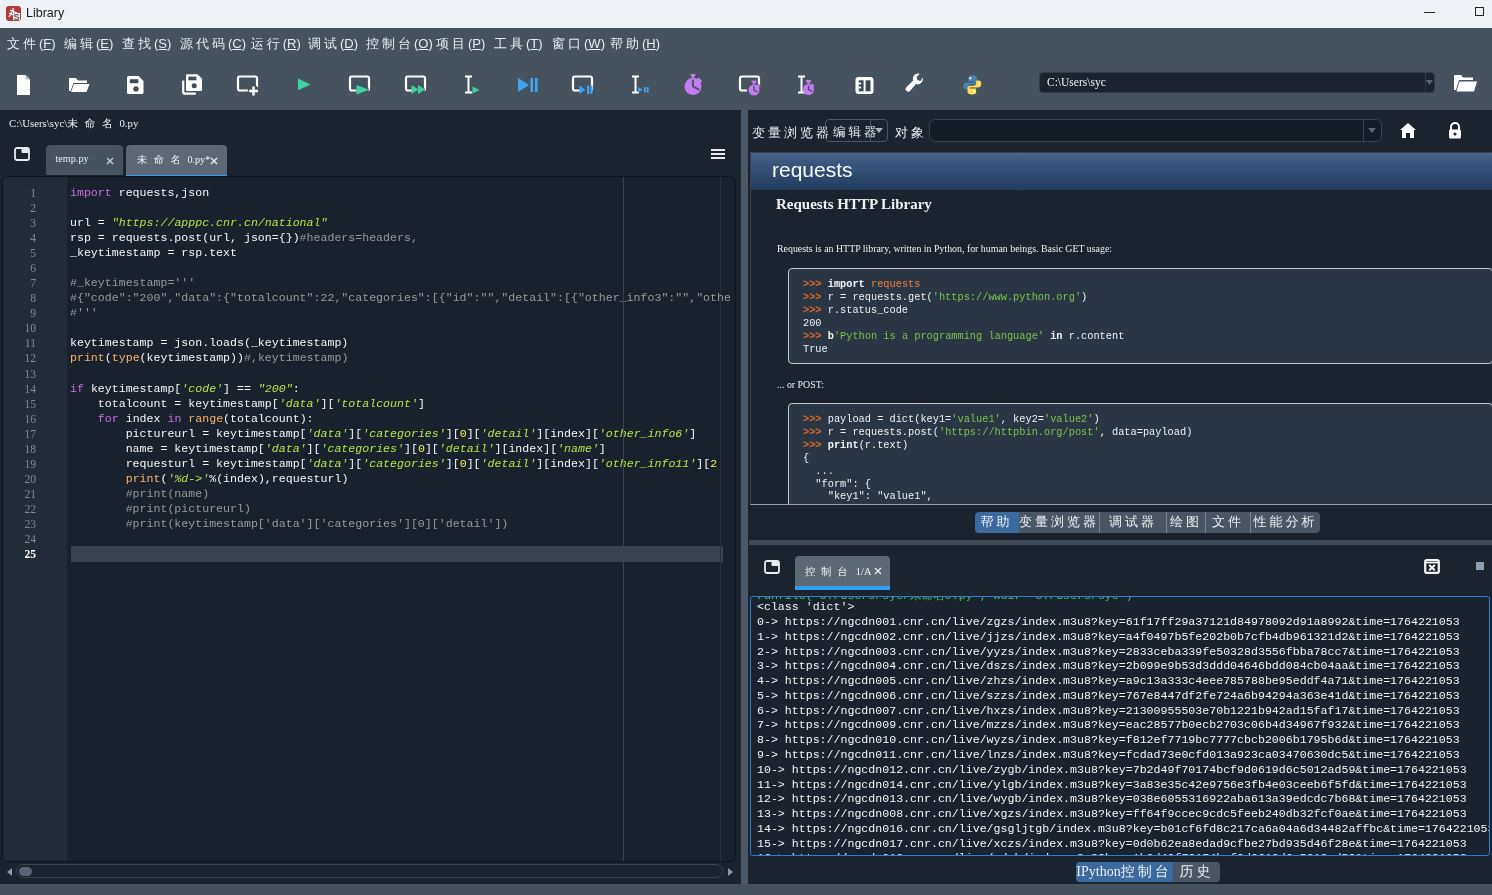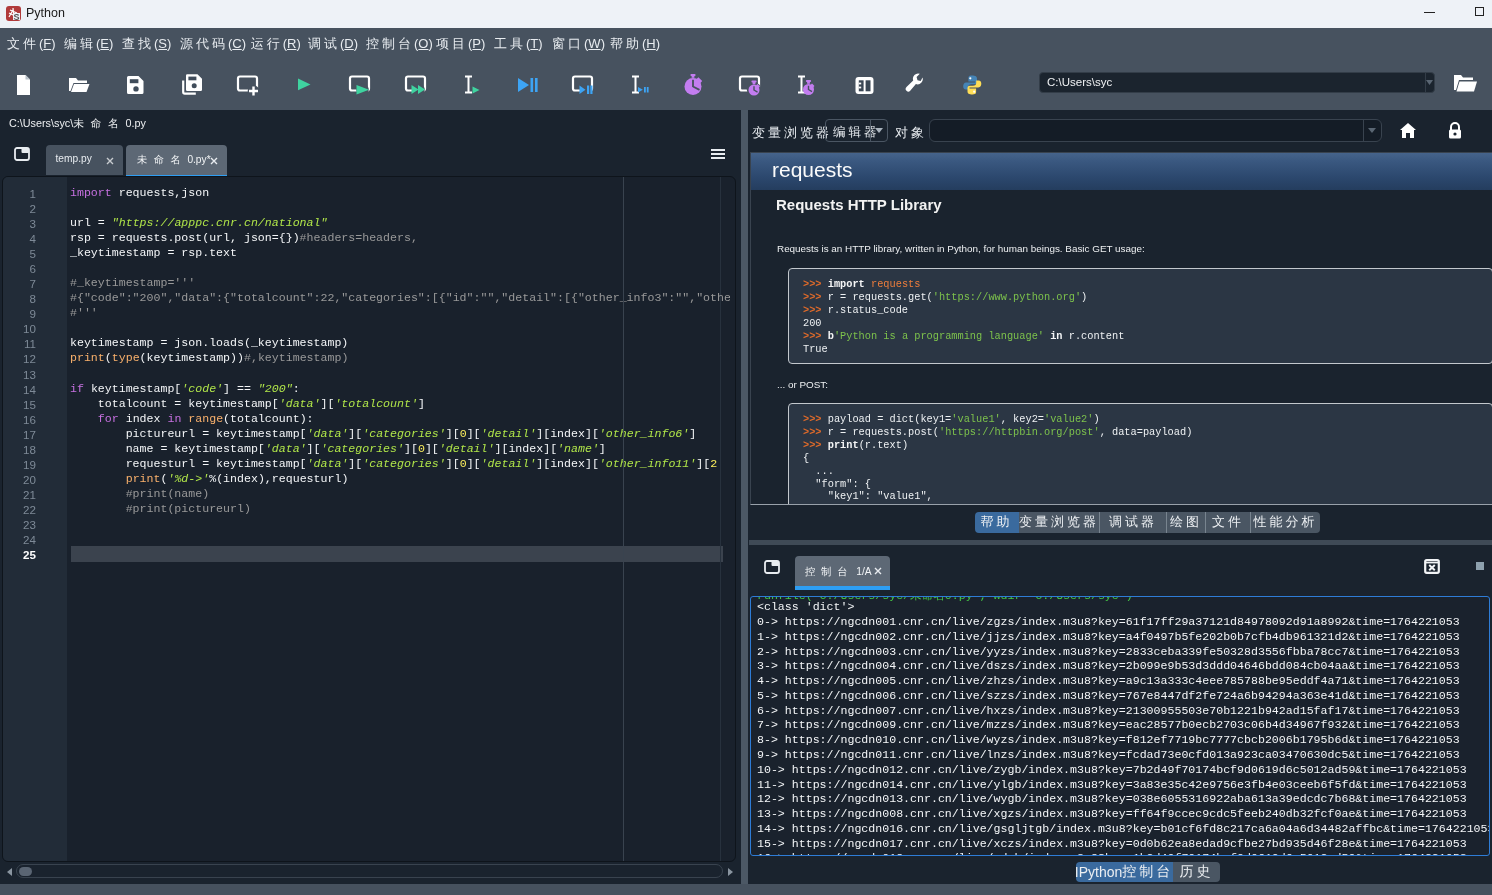--- a/index.html
+++ b/index.html
@@ -1,16 +1,16 @@
 <!DOCTYPE html>
 <html><head><meta charset="utf-8"><style>
 *{margin:0;padding:0;box-sizing:border-box}
 html,body{width:1492px;height:895px;overflow:hidden;background:#1a232e;font-family:"Liberation Sans",sans-serif}
 .abs{position:absolute}
-.mono{font-family:Liberation Sans, sans-serif}
+.mono{font-family:Liberation Serif, serif}
 .cjk{letter-spacing:3px}
 .cjkm{letter-spacing:6.6px}
 #titlebar{left:0;top:0;width:1492px;height:28px;background:#eef2f7;color:#1a1a1a}
 #menubar{left:0;top:28px;width:1492px;height:36px;background:#47525f;border-bottom:1px solid #39434e}
 #toolbar{left:0;top:57px;width:1492px;height:53px;background:#47525f}
 .menuitem{position:absolute;top:7px;font-size:13px;color:#e8ecf0;white-space:pre}
 #statusbar{left:0;top:884px;width:1492px;height:11px;background:#46515e}
 
 #pathbar{left:0;top:110px;width:737px;height:26px;color:#eef0f2;font-size:10.8px;line-height:26px}
 #tabbar{left:0;top:136px;width:737px;height:40px}
@@ -40,21 +40,21 @@
 pre.con{position:absolute;left:6px;font:11.6px "Liberation Mono",monospace;line-height:14.78px;color:#f4f6f8;white-space:pre}
 </style></head>
 <body>
 <div class="abs" id="titlebar">
   <svg class="abs" style="left:6px;top:6px" width="15" height="15" viewBox="0 0 15 15">
       <rect x="0" y="0" width="15" height="15" rx="3" fill="#b03a3a"></rect>
       <path d="M3 11 L7 4 M3 7 L11 11 M4 4 L11 7 M7 2 L8 13" stroke="#fff" stroke-width="1.2" fill="none"></path>
       <rect x="7" y="7" width="7" height="7" fill="#eef2f7"></rect>
       <text x="10.5" y="13.5" font-size="9" font-weight="bold" fill="#555" text-anchor="middle" font-family="Liberation Sans">S</text>
     </svg>
-  <span class="abs" style="left:26px;top:6px;font-size:12.5px">Python</span>
+  <span class="abs" style="left:26px;top:6px;font-size:12.5px">Library</span>
   <div class="abs" style="left:1424px;top:12px;width:11px;height:1.4px;background:#222"></div>
   <div class="abs" style="left:1475px;top:7px;width:9px;height:9px;border:1.4px solid #222"></div>
 </div>
 <div class="abs" id="menubar">
     <span class="menuitem" style="left:7px"><span class="cjk">文件</span>(<span style="text-decoration:underline">F</span>)</span>
     <span class="menuitem" style="left:64px"><span class="cjk">编辑</span>(<span style="text-decoration:underline">E</span>)</span>
     <span class="menuitem" style="left:122px"><span class="cjk">查找</span>(<span style="text-decoration:underline">S</span>)</span>
     <span class="menuitem" style="left:180px"><span class="cjk">源代码</span>(<span style="text-decoration:underline">C</span>)</span>
     <span class="menuitem" style="left:250.7px"><span class="cjk">运行</span>(<span style="text-decoration:underline">R</span>)</span>
     <span class="menuitem" style="left:308px"><span class="cjk">调试</span>(<span style="text-decoration:underline">D</span>)</span>
@@ -245,20 +245,21 @@
       <pre class="cl" style="top:173.4px"><span class="bi">print</span>(<span class="bi">type</span>(keytimestamp))<span class="cm">#,keytimestamp)</span></pre>
       <pre class="cl" style="top:203.5px"><span class="k">if</span> keytimestamp[<span class="st">'code'</span>] == <span class="st">"200"</span>:</pre>
       <pre class="cl" style="top:218.6px">    totalcount = keytimestamp[<span class="st">'data'</span>][<span class="st">'totalcount'</span>]</pre>
       <pre class="cl" style="top:233.6px">    <span class="k">for</span> index <span class="k">in</span> <span class="bi">range</span>(totalcount):</pre>
       <pre class="cl" style="top:248.6px">        pictureurl = keytimestamp[<span class="st">'data'</span>][<span class="st">'categories'</span>][<span class="nu">0</span>][<span class="st">'detail'</span>][index][<span class="st">'other_info6'</span>]</pre>
       <pre class="cl" style="top:263.7px">        name = keytimestamp[<span class="st">'data'</span>][<span class="st">'categories'</span>][<span class="nu">0</span>][<span class="st">'detail'</span>][index][<span class="st">'name'</span>]</pre>
       <pre class="cl" style="top:278.7px">        requesturl = keytimestamp[<span class="st">'data'</span>][<span class="st">'categories'</span>][<span class="nu">0</span>][<span class="st">'detail'</span>][index][<span class="st">'other_info11'</span>][<span class="nu">2</span></pre>
       <pre class="cl" style="top:293.8px">        <span class="bi">print</span>(<span class="st">'%d-&gt;'</span>%(index),requesturl)</pre>
       <pre class="cl" style="top:308.8px"><span class="cm">        #print(name)</span></pre>
       <pre class="cl" style="top:323.8px"><span class="cm">        #print(pictureurl)</span></pre>
+      <pre class="cl" style="top:338.9px"><span class="cm">        #print(keytimestamp['data']['categories'][0]['detail'])</span></pre>
     </div>
   <div class="abs" style="left:620px;top:0;width:1px;height:684px;background:#39434f"></div>
 </div>
 <div class="abs" id="hscroll">
   <svg class="abs" style="left:3px;top:4px" width="8" height="8" viewBox="0 0 8 8">
       <path d="M6 0 L1 4 L6 8 Z" fill="#8a95a0"></path>
     </svg>
   <div class="abs" style="left:13px;top:0;width:707px;height:14px;border:1px solid #39434f;border-radius:7px"></div>
   <div class="abs" style="left:16px;top:3px;width:13px;height:9px;border-radius:5px;background:#5a6573"></div>
   <svg class="abs" style="left:723px;top:4px" width="8" height="8" viewBox="0 0 8 8">

